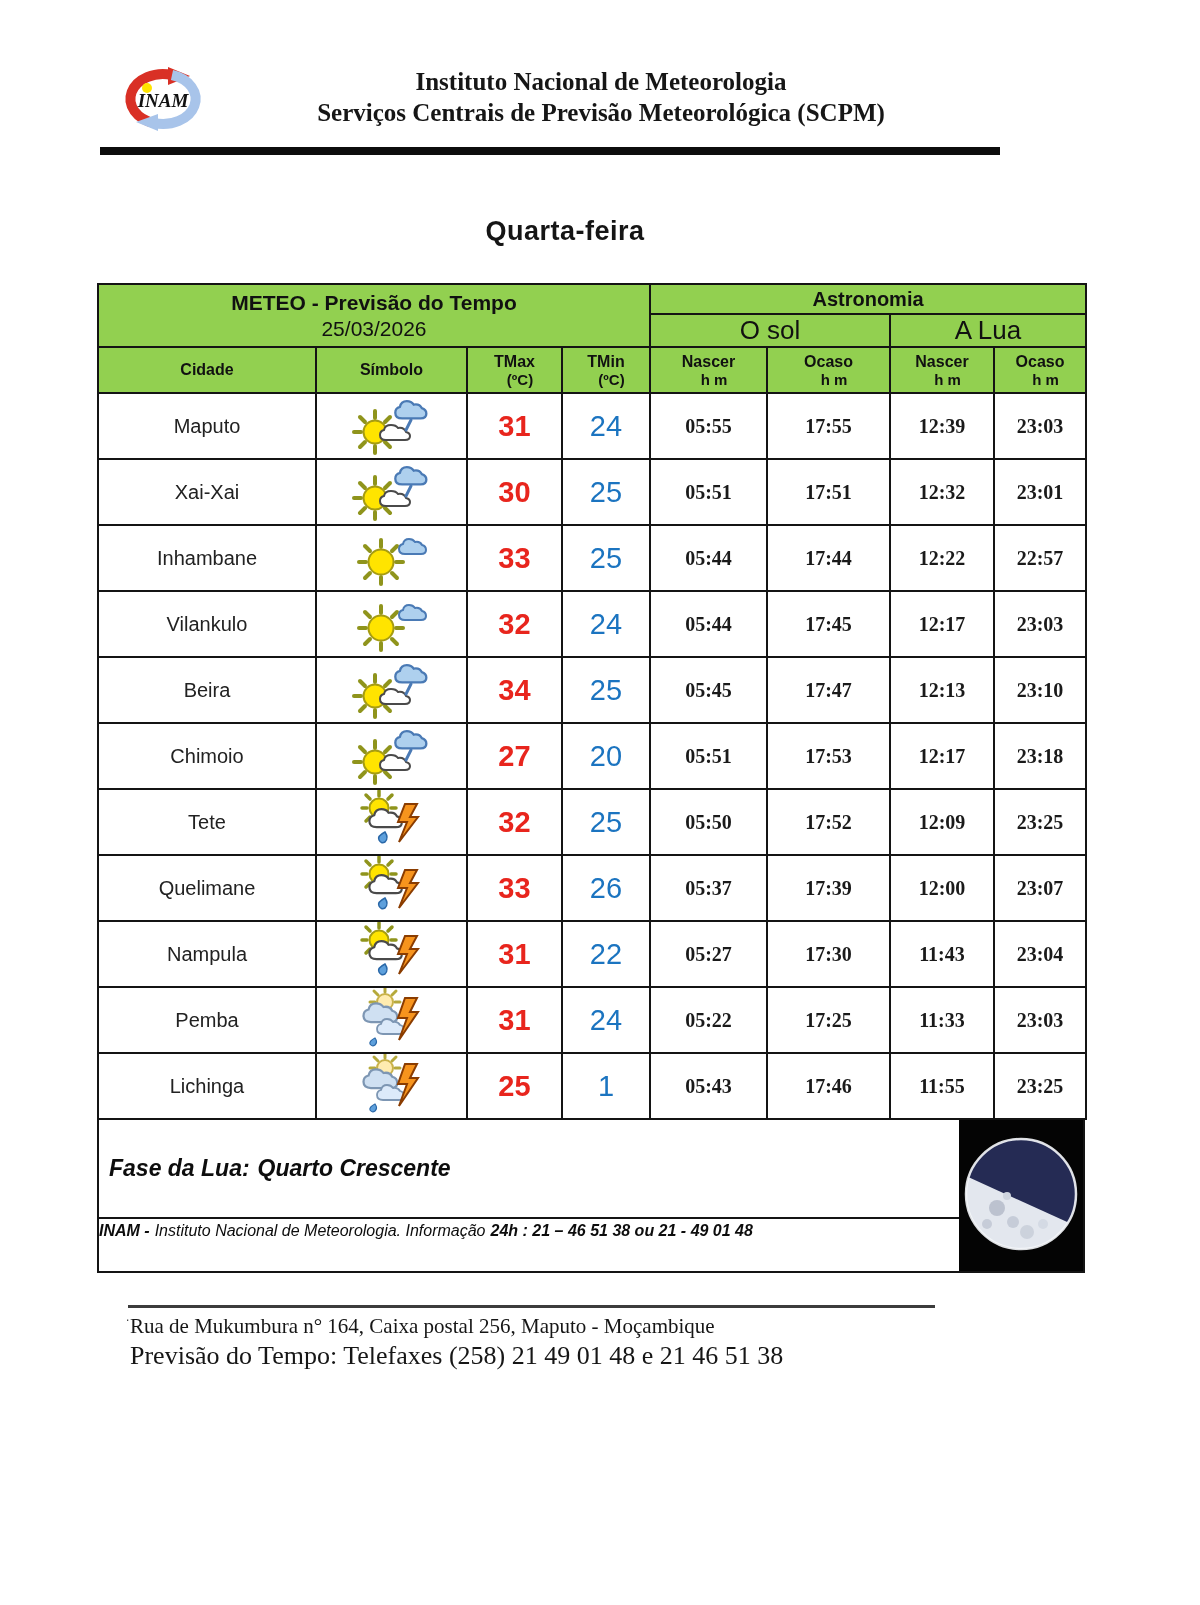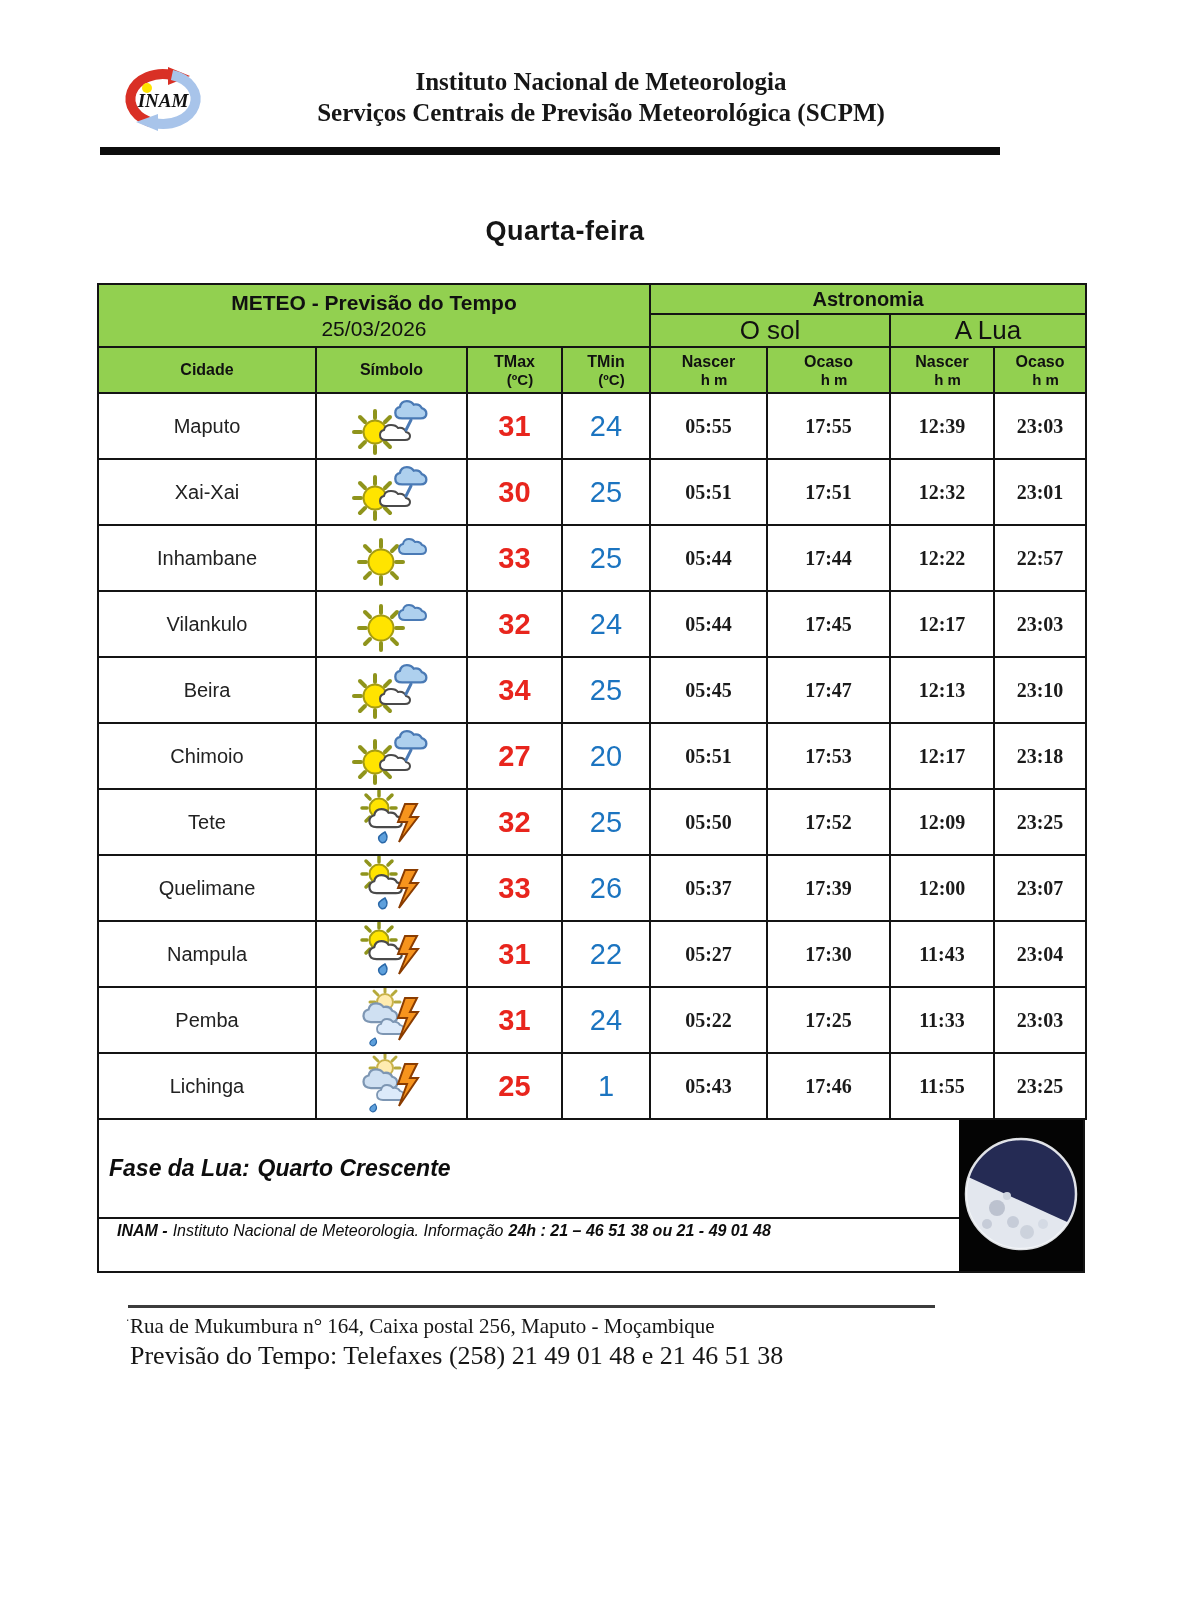--- a/index.html
+++ b/index.html
@@ -37,21 +37,21 @@
   .c-tmin{font-weight:normal;font-size:29px;color:var(--tmin);}
   .c-sym svg{display:inline-block;vertical-align:middle;}
 
   
   .bottom{display:flex;border:2px solid var(--line);border-top:none;}
   .bottom-left{flex:1;display:flex;flex-direction:column;}
   .fase-row{height:97px;display:flex;align-items:center;padding-left:10px;
             font-weight:bold;font-style:italic;font-size:23px;color:#0d0d0d;}
   .fase-row .lbl{margin-right:8px;}
   .inam-row{height:26px;border-top:2px solid var(--line);display:flex;align-items:center;
-            padding-left:18px;font-size:16px;white-space:nowrap;color:#0d0d0d;}
+            padding-left:0;font-size:16px;white-space:nowrap;color:#0d0d0d;}
   .inam-row .b{font-weight:bold;font-style:italic;}
   .inam-row .i{font-style:italic;margin:0 5px 0 5px;}
   .moon-box{width:124px;background:#000;}
   .moon-box svg{display:block;}
 
   
   .footer-rule{position:absolute;left:128px;top:1305px;width:807px;height:3px;background:#3c3c3c;}
   .footer-mark{position:absolute;left:126px;top:1310px;font-size:12px;color:#333;}
   .footer{position:absolute;left:130px;top:1312px;width:860px;text-align:left;
           font-family:"Liberation Serif",serif;color:#161616;}

